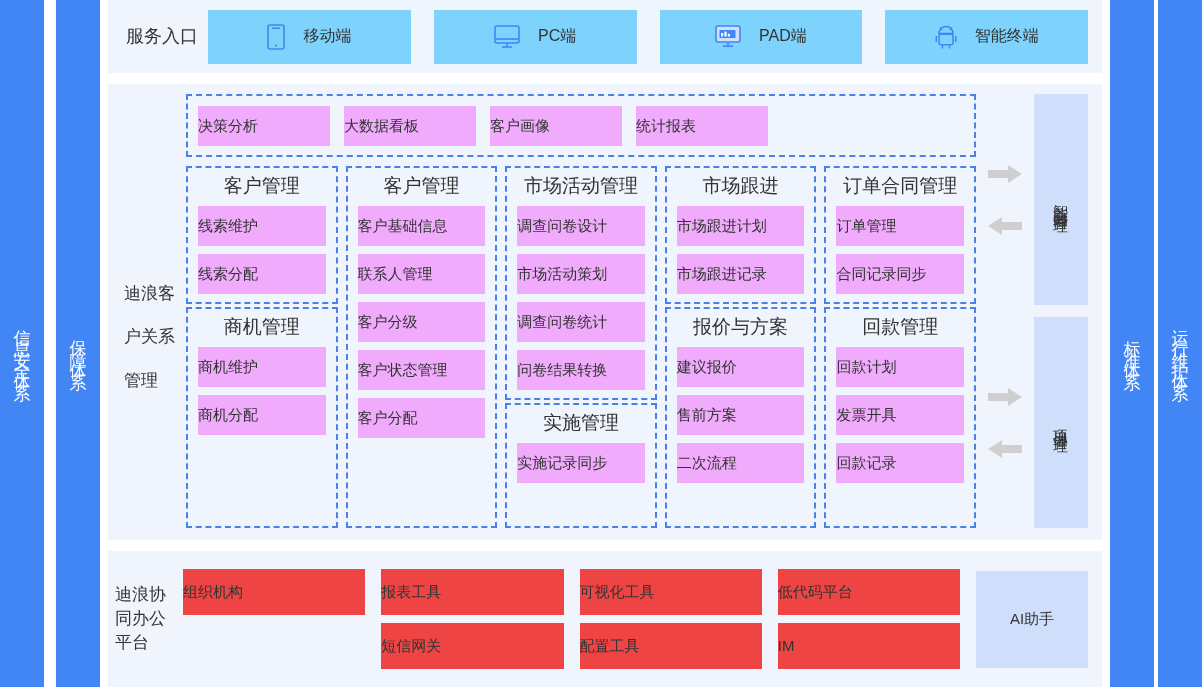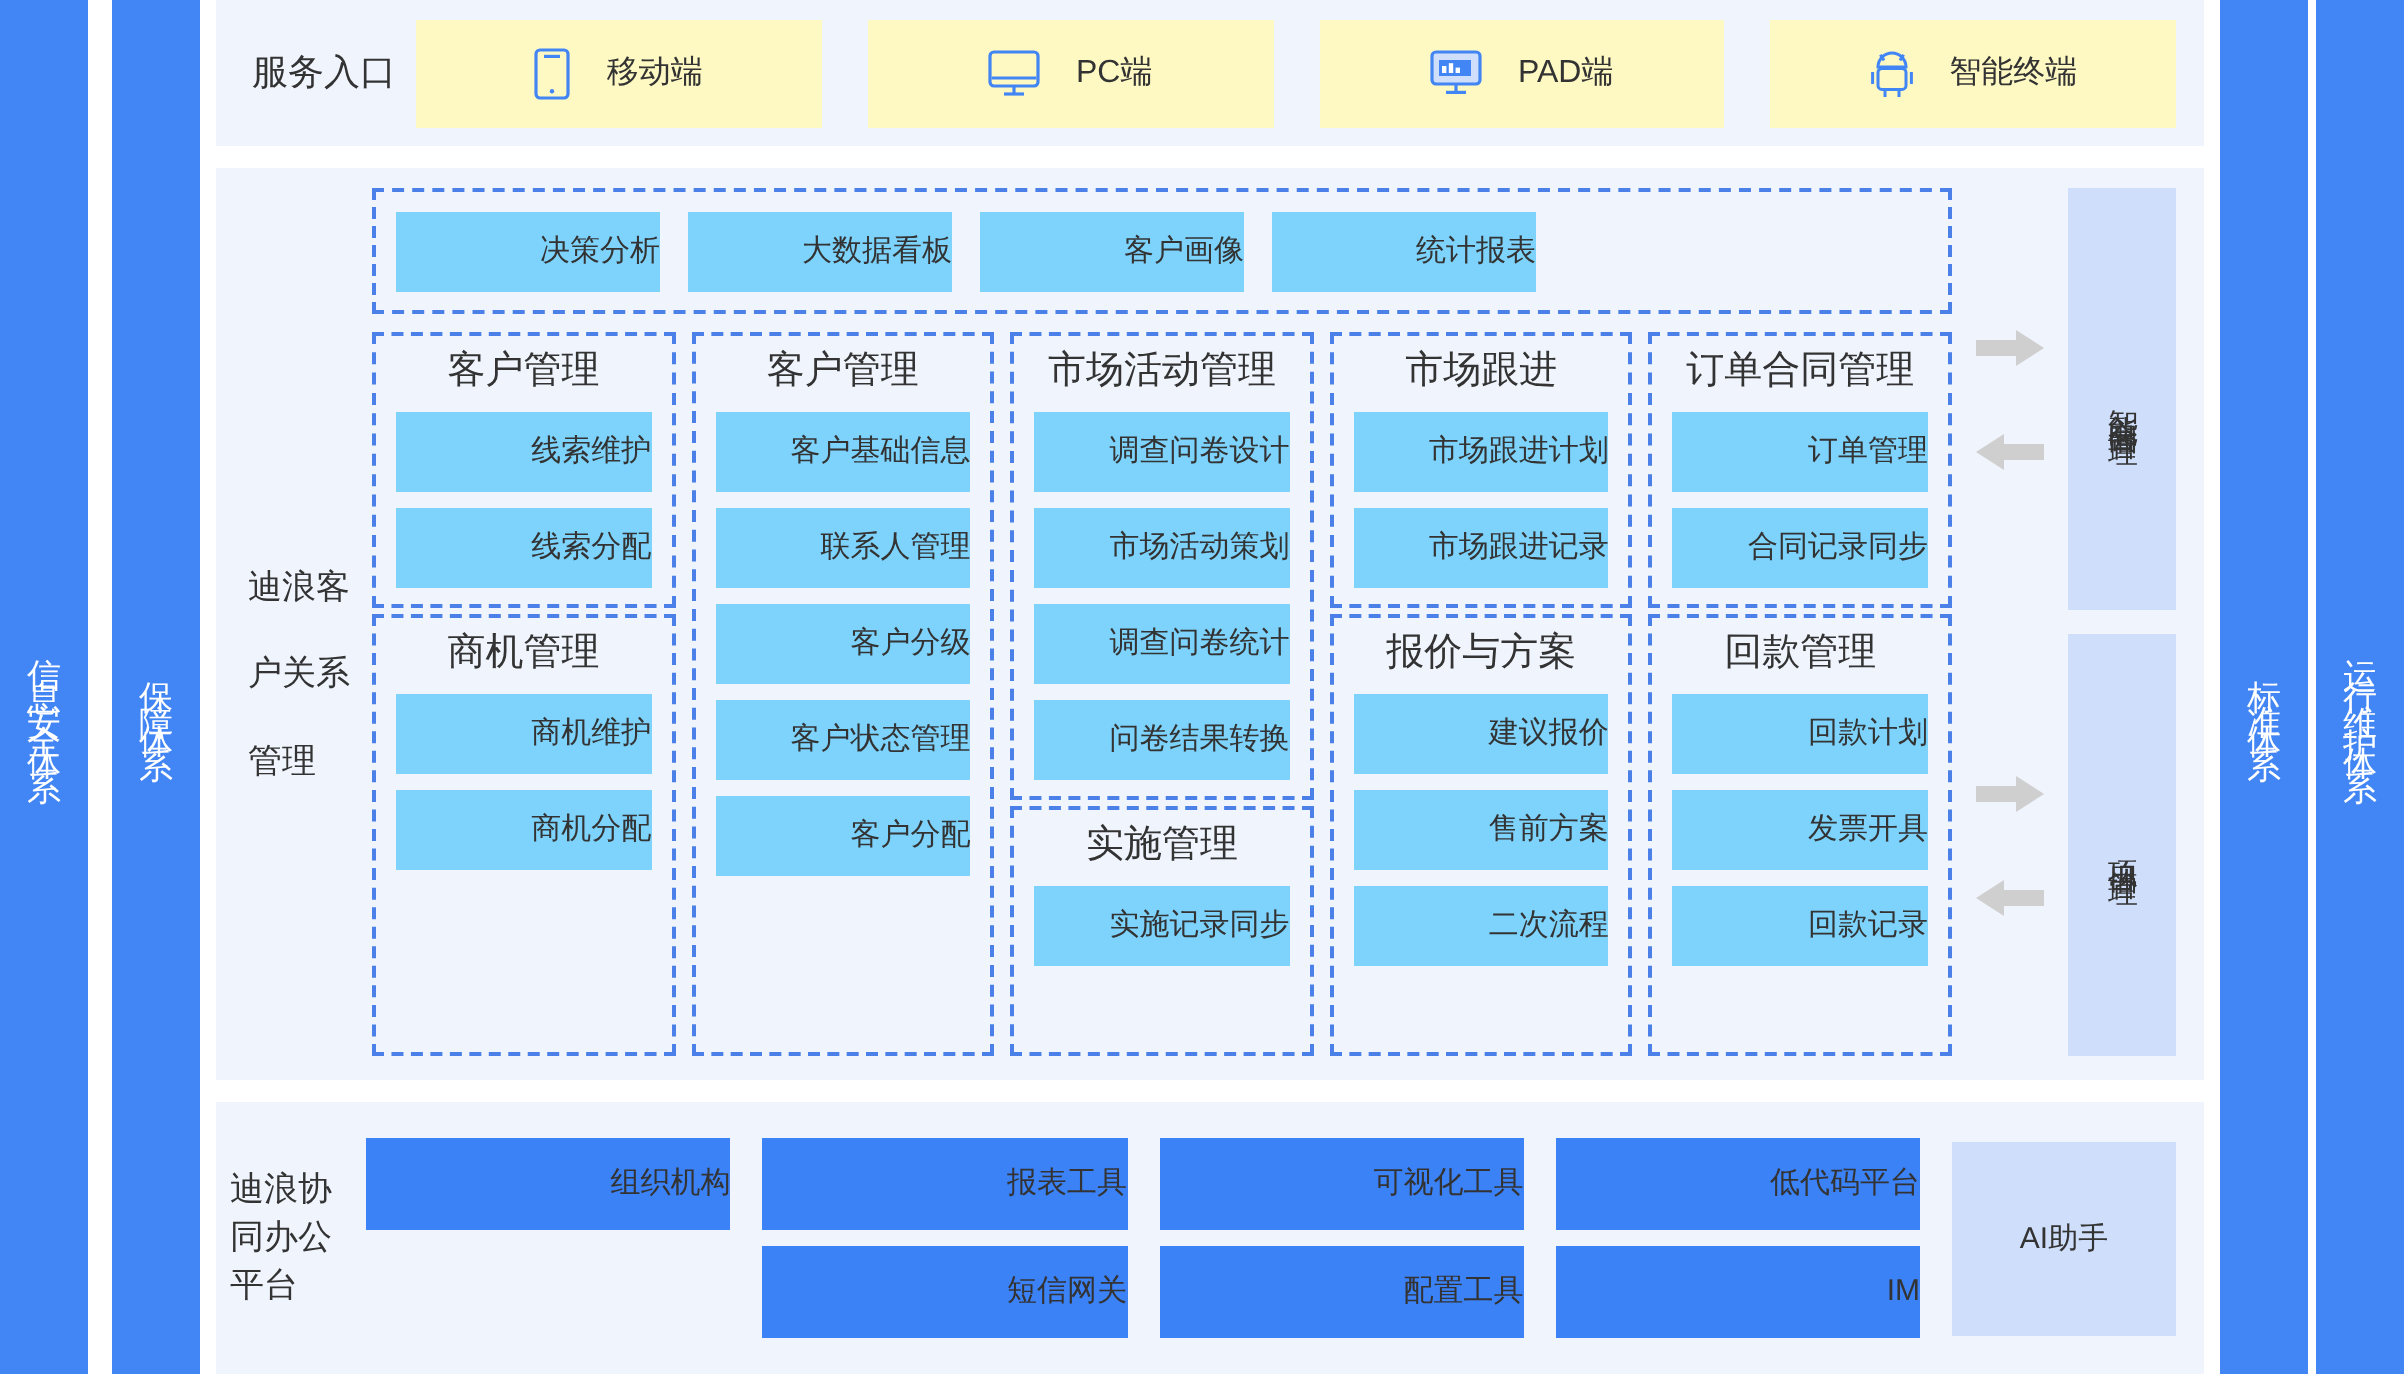--- a/index.html
+++ b/index.html
@@ -68,21 +68,21 @@
   }
   .entry-tiles {
     display: flex;
     flex: 1 1 auto;
     gap: 23px;
     padding-left: 10px;
   }
   .entry-tile {
     flex: 1 1 0;
     height: 54px;
-    background: #fef9c3;
+    background: #7dd3fc;
     display: flex;
     align-items: center;
     justify-content: center;
     gap: 18px;
     font-size: 16px;
     color: #333333;
   }
   .entry-tile svg { display: block; }
 
   
@@ -150,24 +150,24 @@
   }
   .group-title {
     font-size: 19px;
     color: #333333;
     text-align: center;
     height: 24px;
     line-height: 24px;
     flex: 0 0 24px;
   }
   .tile {
-    background: #7dd3fc;
+    background: #f0abfc;
     height: 40px;
     line-height: 40px;
-    text-align: right;
+    text-align: left;
     font-size: 15px;
     color: #333333;
     flex: 0 0 40px;
   }
   .group-box.grow { flex: 1 1 auto; }
   .group-box.fixed { flex: 0 0 auto; }
   .spacer { flex: 1 1 auto; }
 
   
   .side-modules {
@@ -236,24 +236,24 @@
     align-items: stretch;
   }
   .bottom-col {
     flex: 1 1 0;
     display: flex;
     flex-direction: column;
     gap: 8px;
     min-width: 0;
   }
   .bottom-tile {
-    background: #3b82f6;
+    background: #ef4444;
     height: 46px;
     line-height: 46px;
-    text-align: right;
+    text-align: left;
     font-size: 15px;
     color: #333333;
   }
   .ai-col {
     flex: 0 0 112px;
     display: flex;
   }
   .ai-tile {
     flex: 1 1 auto;
     background: #cfdffb;

